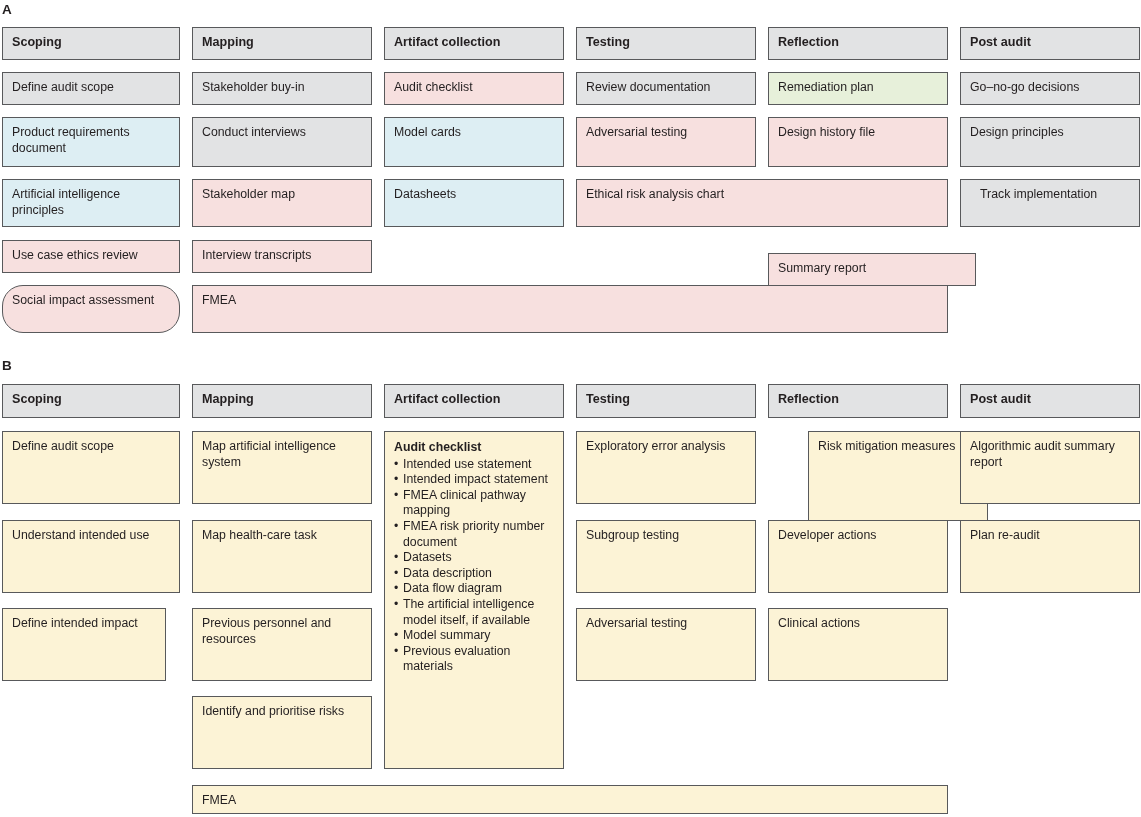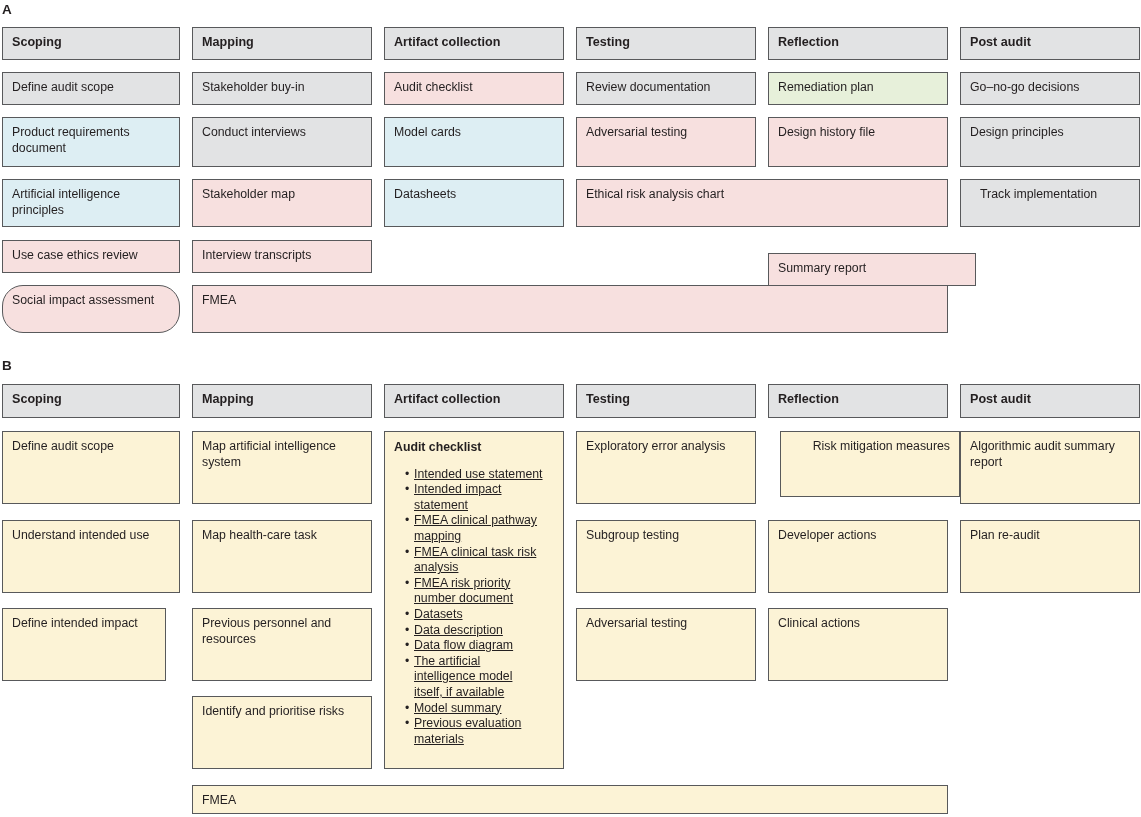--- a/index.html
+++ b/index.html
@@ -48,24 +48,23 @@
   .cell.green  { background: #e7f0da; }
   .cell.cream  { background: #fcf3d6; }
   .cell.indent { padding-left: 19px; }
 
   .checklist-title {
     font-weight: bold;
     display: block;
     margin-bottom: 1px;
   }
   .checklist ul {
-    margin: 11px;
+    margin: 0;
     padding: 0;
     list-style: none;
-    text-decoration: underline;
   }
   .checklist li {
     position: relative;
     padding-left: 9px;
     margin: 0;
     line-height: 15.6px;
   }
   .checklist li:before {
     content: "\2022";
     position: absolute;
@@ -138,36 +137,35 @@
   <div class="cell cream" style="left:192px; top:520px; width:180px; height:73px;">Map health-care task</div>
   <div class="cell cream" style="left:192px; top:608px; width:180px; height:73px;">Previous personnel and resources</div>
   <div class="cell cream" style="left:192px; top:696px; width:180px; height:73px;">Identify and prioritise risks</div>
 
   <div class="cell cream checklist" style="left:384px; top:431px; width:180px; height:338px; padding-top:8px;">
     <span class="checklist-title">Audit checklist</span>
     <ul>
       <li>Intended use statement</li>
       <li>Intended impact statement</li>
       <li>FMEA clinical pathway mapping</li>
-      <li>FMEA clinical task risk analysis</li>
       <li>FMEA risk priority number document</li>
       <li>Datasets</li>
       <li>Data description</li>
       <li>Data flow diagram</li>
       <li>The artificial intelligence model itself, if available</li>
       <li>Model summary</li>
       <li>Previous evaluation materials</li>
     </ul>
   </div>
 
   <div class="cell cream" style="left:576px; top:431px; width:180px; height:73px;">Exploratory error analysis</div>
   <div class="cell cream" style="left:576px; top:520px; width:180px; height:73px;">Subgroup testing</div>
   <div class="cell cream" style="left:576px; top:608px; width:180px; height:73px;">Adversarial testing</div>
 
-  <div class="cell cream" style="left:780px; top:431px; width:180px; height:66px;text-align:right;">Risk mitigation measures</div>
+  <div class="cell cream" style="left:808px; top:431px; width:180px; height:90px;">Risk mitigation measures</div>
   <div class="cell cream" style="left:768px; top:520px; width:180px; height:73px;">Developer actions</div>
   <div class="cell cream" style="left:768px; top:608px; width:180px; height:73px;">Clinical actions</div>
 
   <div class="cell cream" style="left:960px; top:431px; width:180px; height:73px;">Algorithmic audit summary report</div>
   <div class="cell cream" style="left:960px; top:520px; width:180px; height:73px;">Plan re-audit</div>
 
   <div class="cell cream" style="left:192px; top:785px; width:756px; height:29px;">FMEA</div>
 
 </div>
 

